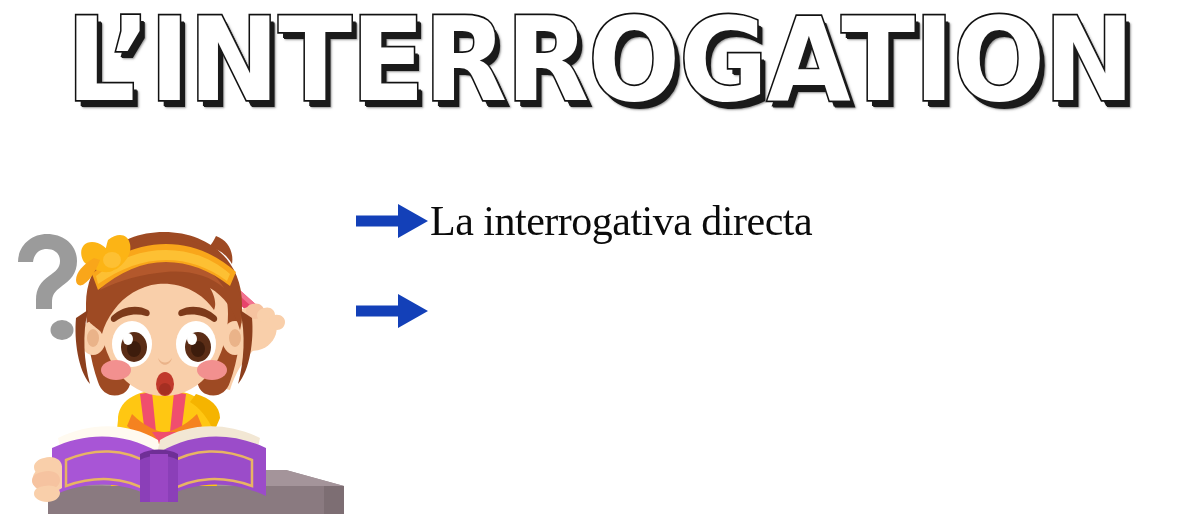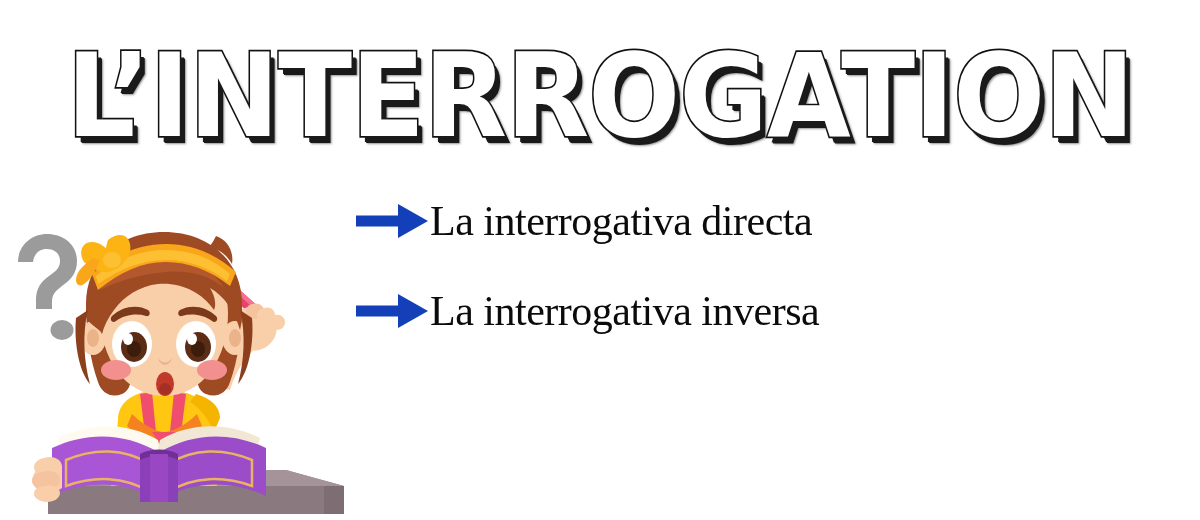--- a/index.html
+++ b/index.html
@@ -16,21 +16,21 @@
   }
 
   
   #title-block {
     position: absolute;
     left: 0;
     top: 8px;
     width: 1200px;
     height: 140px;
     display: flex;
-    align-items: flex-end;
+    align-items: flex-start;
     justify-content: center;
     pointer-events: none;
   }
   #page-title {
     font-family: "DejaVu Sans", sans-serif;
     font-weight: bold;
     font-size: 104px;
     line-height: 1;
     letter-spacing: -1px;
     color: #ffffff;
@@ -95,21 +95,20 @@
     <svg class="arrow-icon" viewBox="0 0 72 34" aria-hidden="true">
       <path d="M0 11.5 H42 V0 L72 17 L42 34 V22.5 H0 Z" fill="#1340b8"></path>
     </svg>
     <span class="bullet-text">La interrogativa directa</span>
   </div>
 
   <div class="bullet-row">
     <svg class="arrow-icon" viewBox="0 0 72 34" aria-hidden="true">
       <path d="M0 11.5 H42 V0 L72 17 L42 34 V22.5 H0 Z" fill="#1340b8"></path>
     </svg>
-    <span class="bullet-text">La interrogativa inversa</span>
   </div>
 
 
 </div>
 
 <div id="illustration">
   <svg width="372" height="302" viewBox="0 0 372 302">
 
     <g>
       <path d="M18 44

